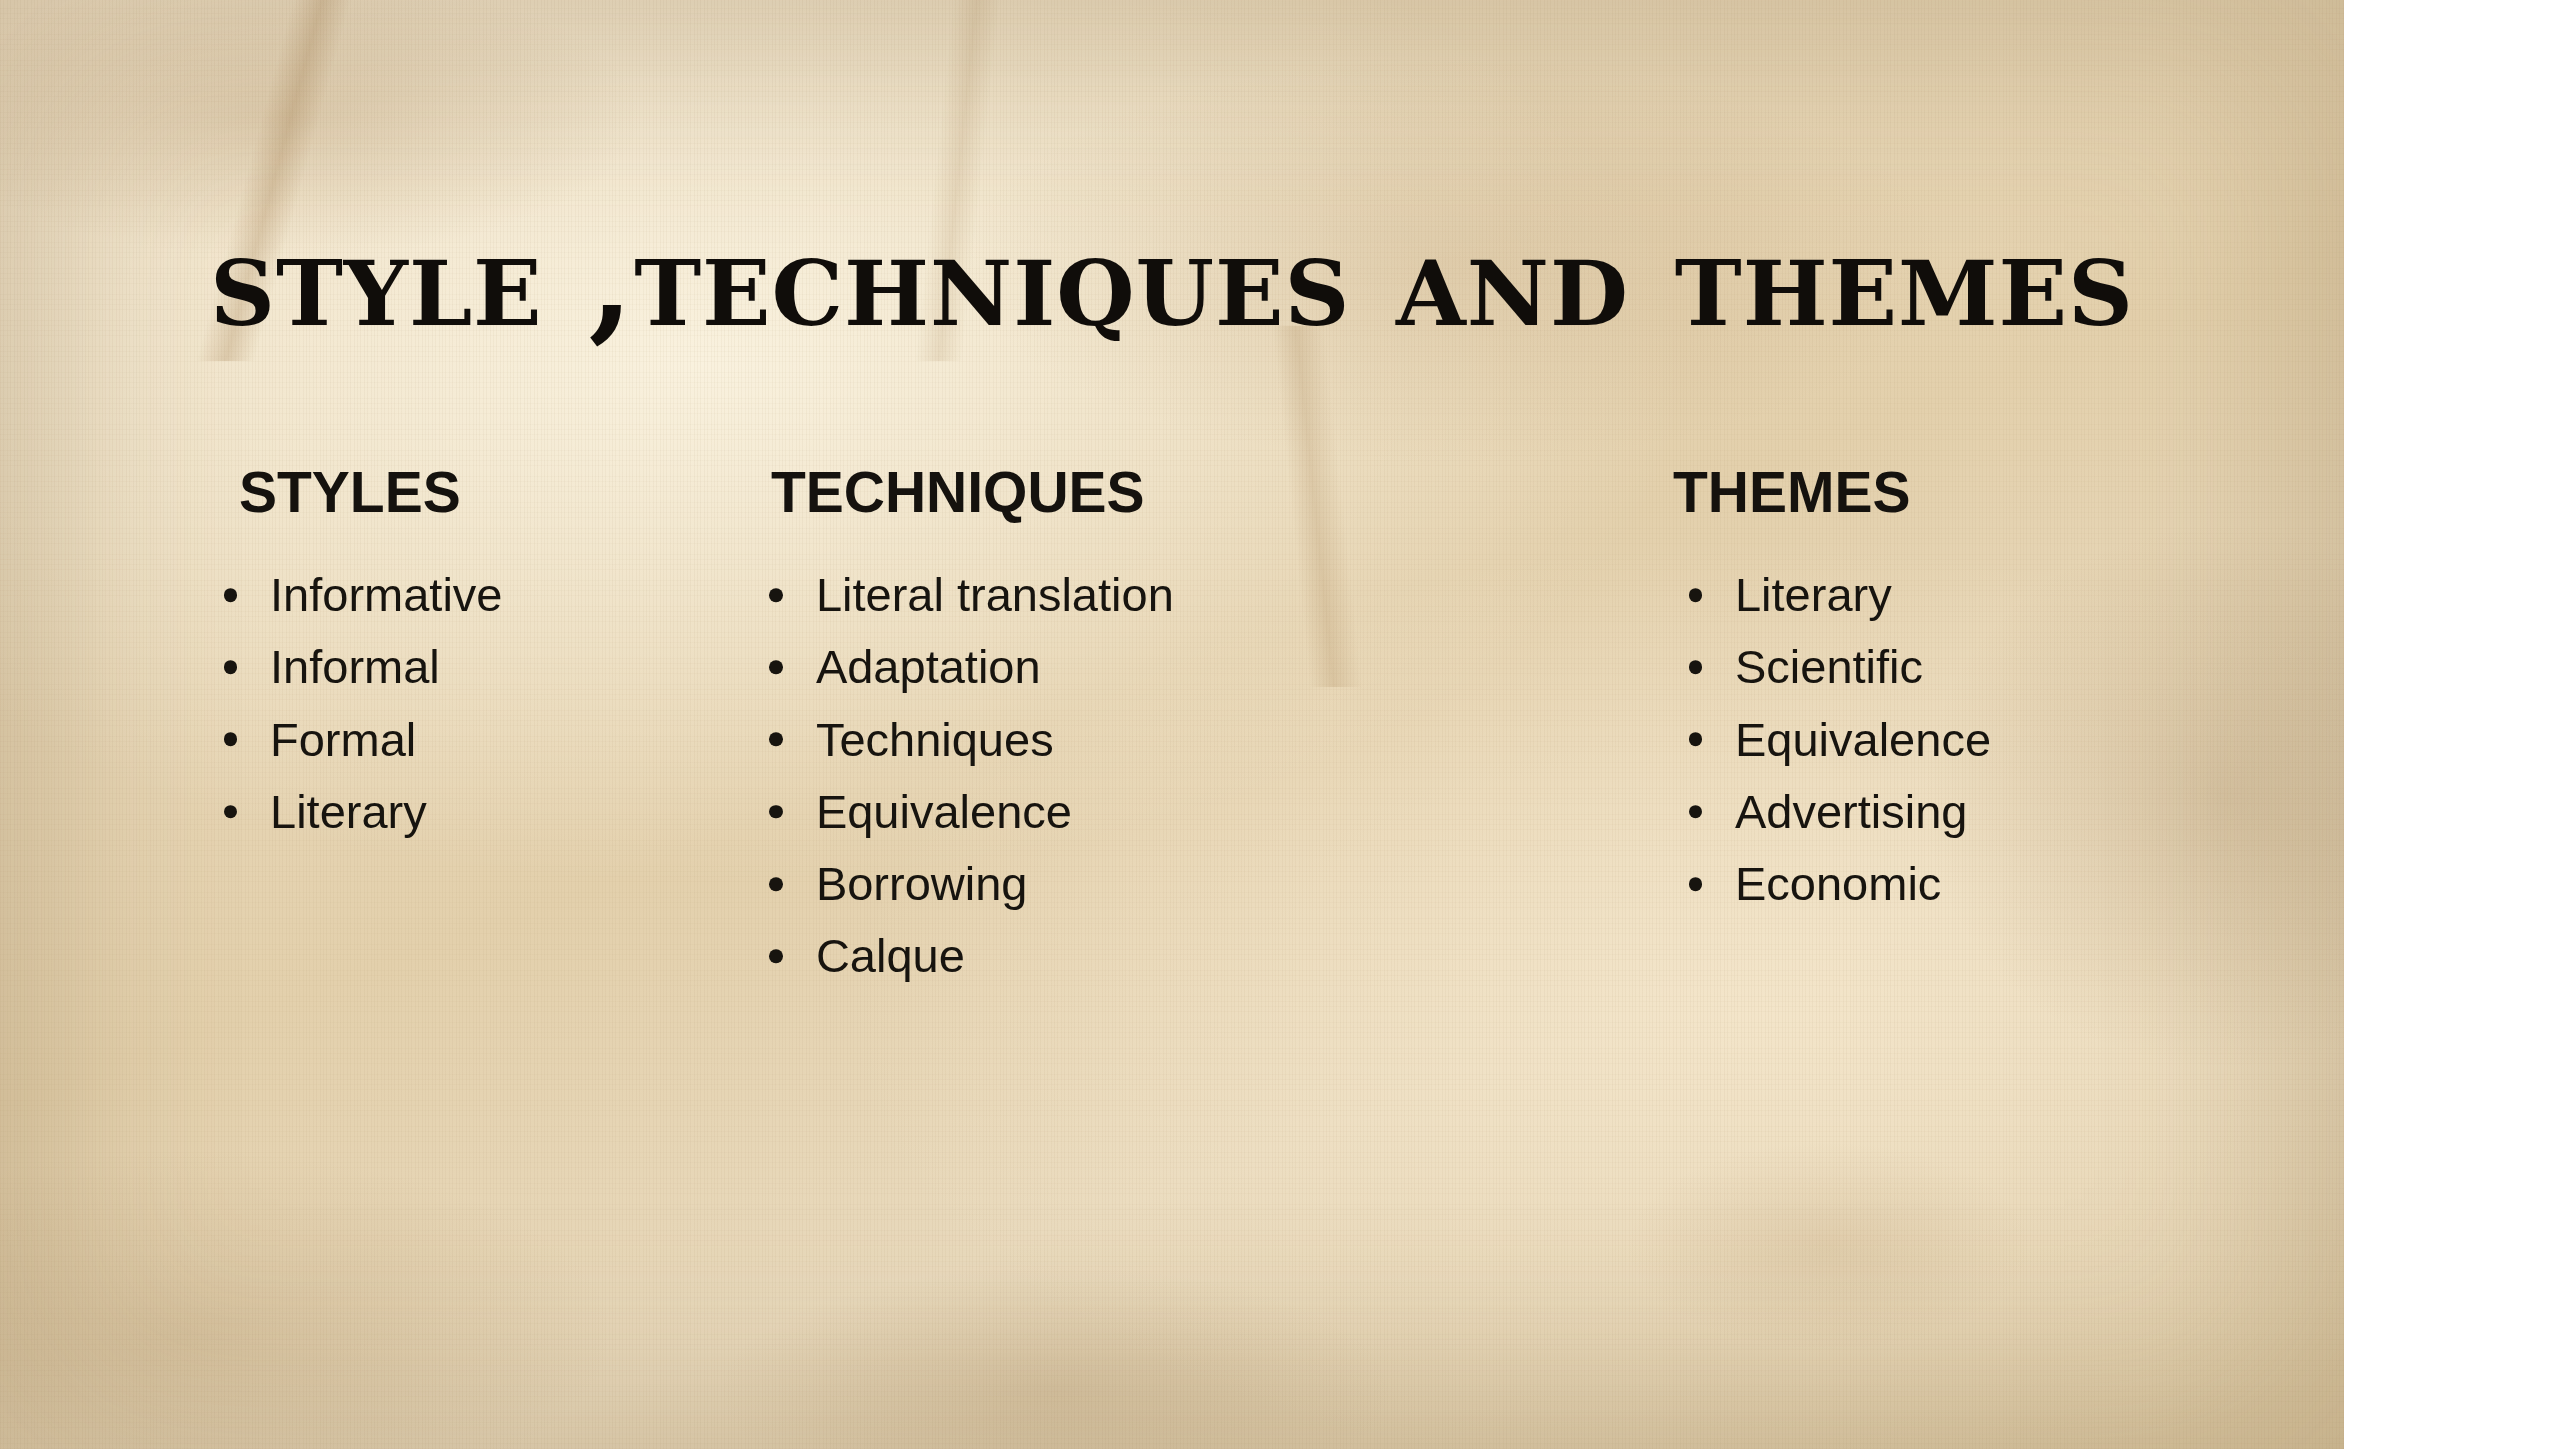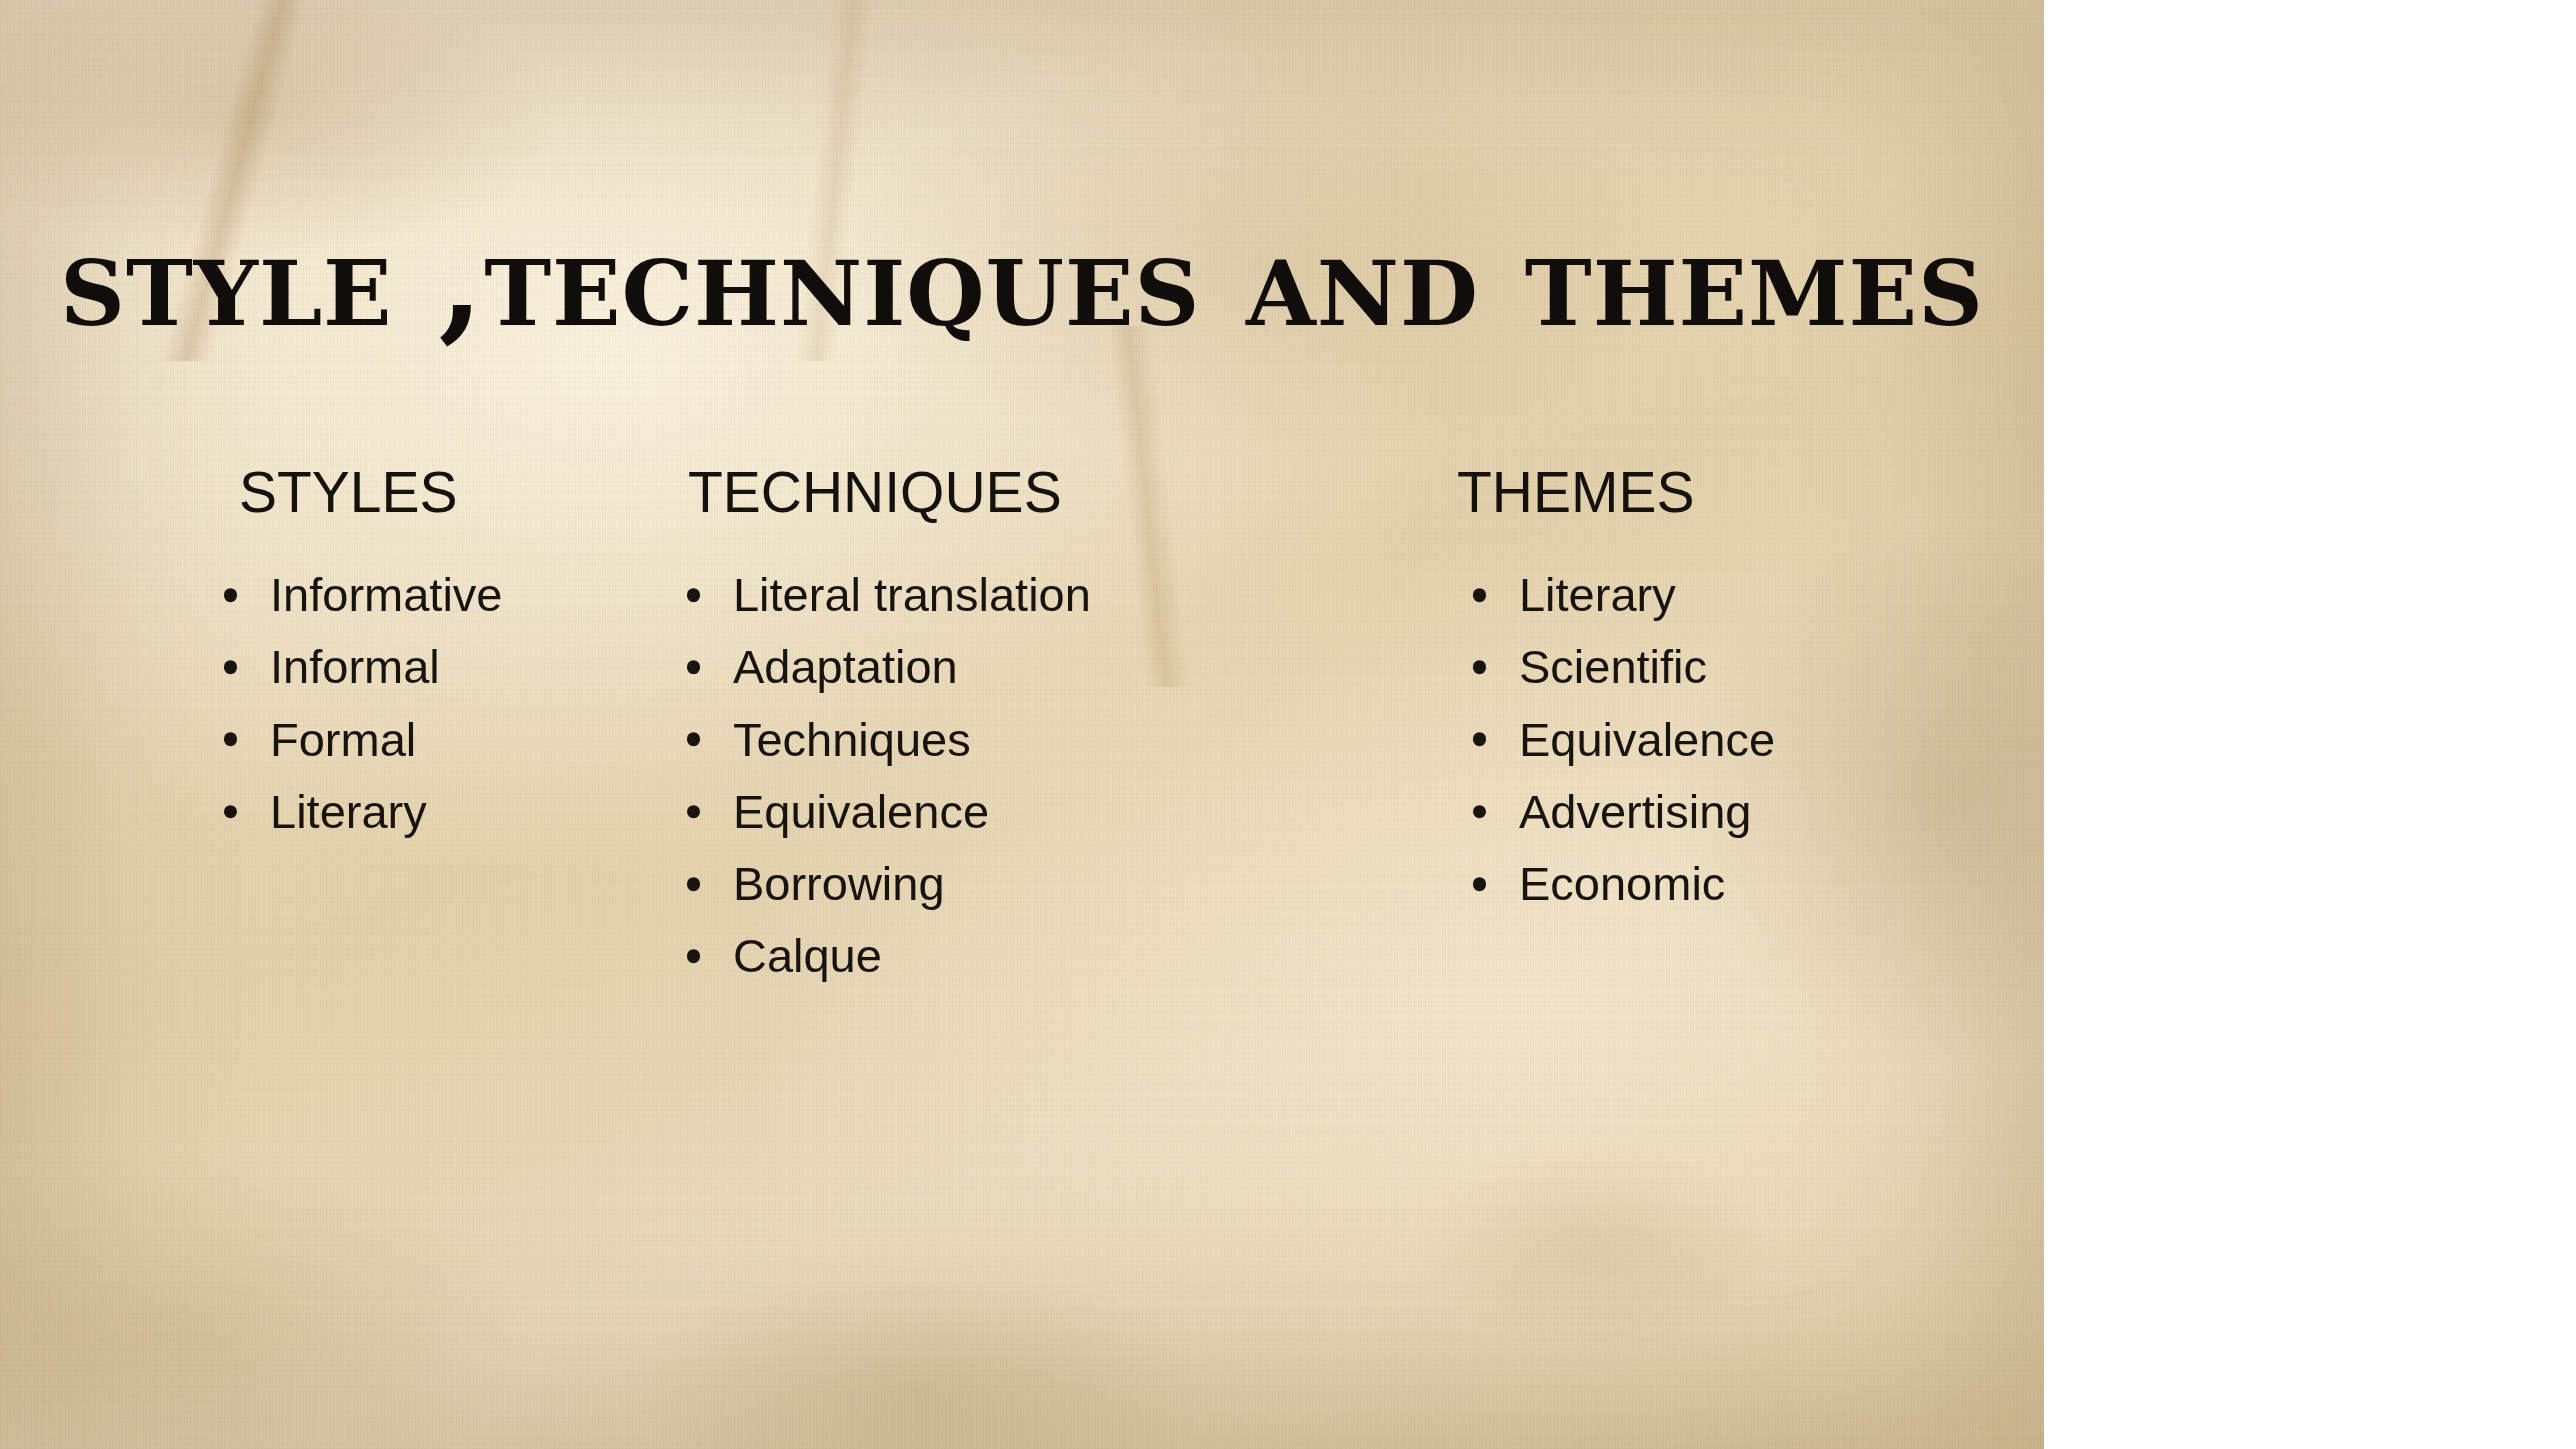--- a/index.html
+++ b/index.html
@@ -8,21 +8,21 @@
   }
   body {
     width: 2576px;
     height: 1449px;
     overflow: hidden;
     font-family: "Liberation Sans", sans-serif;
   }
 
   .slide {
     position: relative;
-    width: 2044px;
+    width: 2344px;
     height: 1449px;
     box-sizing: border-box;
     background-color: #e8d7b8;
     overflow: hidden;
   }
 
   
   .paper-base {
     position: absolute;
     inset: 0;
@@ -110,21 +110,21 @@
 
   .col {
     box-sizing: border-box;
   }
   .col-styles   { width: 696px; padding-left: 86px; }
   .col-techniques { width: 979px; padding-left: 0px; }
   .col-themes   { width: 661px; padding-left: 43px; }
 
   .col-head {
     font-family: "Liberation Sans", sans-serif;
-    font-weight: 400;
+    font-weight: 700;
     font-size: 57px;
     line-height: 1;
     color: #15120e;
     margin: 0 0 48px 0;
     white-space: nowrap;
   }
   .col-styles .col-head { margin-left: 33px; }
   .col-techniques .col-head { margin-left: 19px; }
   .col-themes .col-head { margin-left: 2px; }
 

